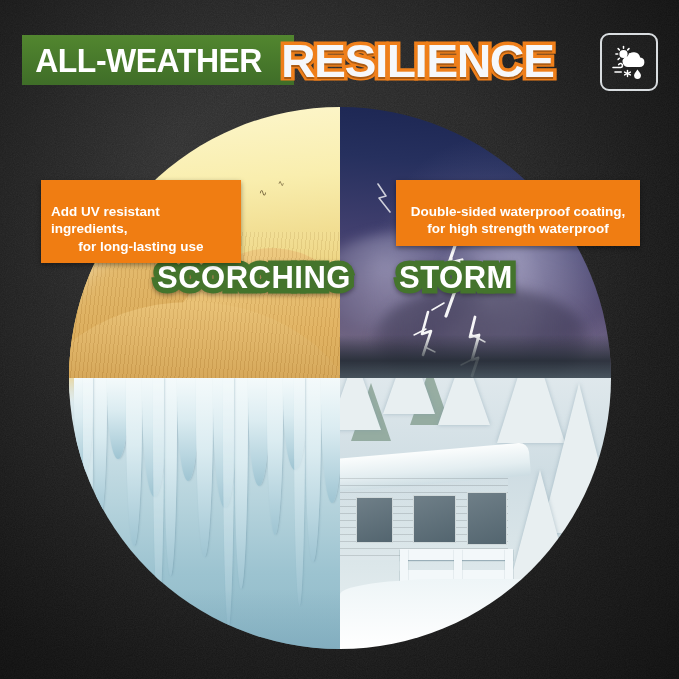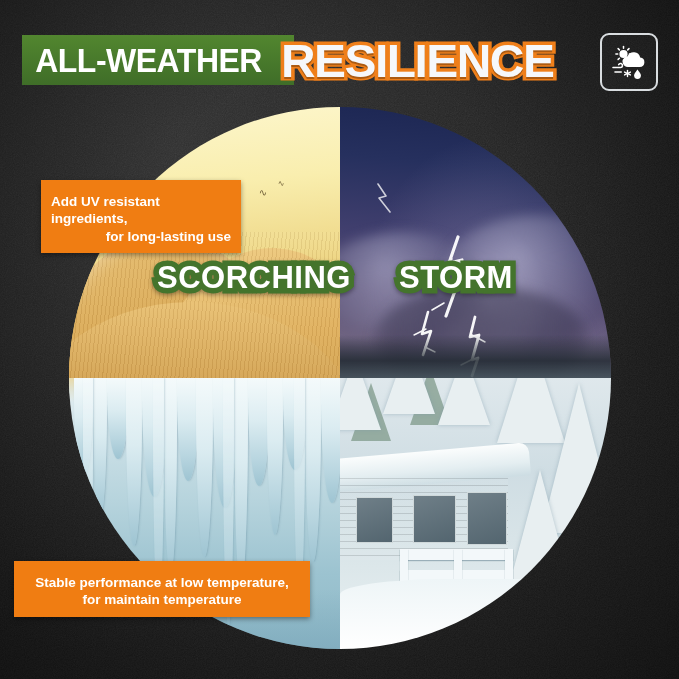--- a/index.html
+++ b/index.html
@@ -252,33 +252,33 @@
   .badge-blizzard  { left: 385px; top: 446px; }
 
   
   .caption {
     position: absolute;
     background: #f07d12;
     color: #ffffff;
     font-size: 13.5px;
     font-weight: 700;
     line-height: 1.28;
-    padding: 13px 10px 8px;
+    padding: 23px 10px 8px;
     box-sizing: border-box;
     text-align: center;
     box-shadow: 0 2px 5px rgba(0,0,0,.4);
   }
   .cap-tl { left: 41px;  top: 180px; width: 200px; text-align: left; }
   .cap-tr { left: 396px; top: 180px; width: 244px; }
   .cap-bl { left: 14px;  top: 561px; width: 296px; }
   .cap-br { left: 357px; top: 561px; width: 308px; }
   .caption .l2 { display: block; }
 
   .cap-tl .l1 { text-align: left; }
-  .cap-tl .l2 { text-align: right; }
+  .cap-tl .l2 { text-align: center; }
 </style>
 </head>
 <body>
 
 <div id="poster">
 
   <div class="bg-base"></div>
   <svg class="bg-noise" width="679" height="679">
     <filter id="nz">
         <feTurbulence type="fractalNoise" baseFrequency="0.9" numOctaves="3" stitchTiles="stitch"></feTurbulence>
@@ -416,18 +416,18 @@
     </div>
   </div>
 
   <div class="badge badge-scorching">SCORCHING</div>
   <div class="badge badge-storm">STORM</div>
 
   <div class="caption cap-tl">
     <span class="l1">Add UV resistant ingredients,</span>
     <span class="l2">for long-lasting use</span>
   </div>
-  <div class="caption cap-bl">
-    <span class="l1">Stable performance at low temperature,</span>
-    <span class="l2">for maintain temperature</span>
+  <div class="caption cap-tr">
+    <span class="l1">Double-sided waterproof coating,</span>
+    <span class="l2">for high strength waterproof</span>
   </div>
 
 </div>
 
 </body></html>

